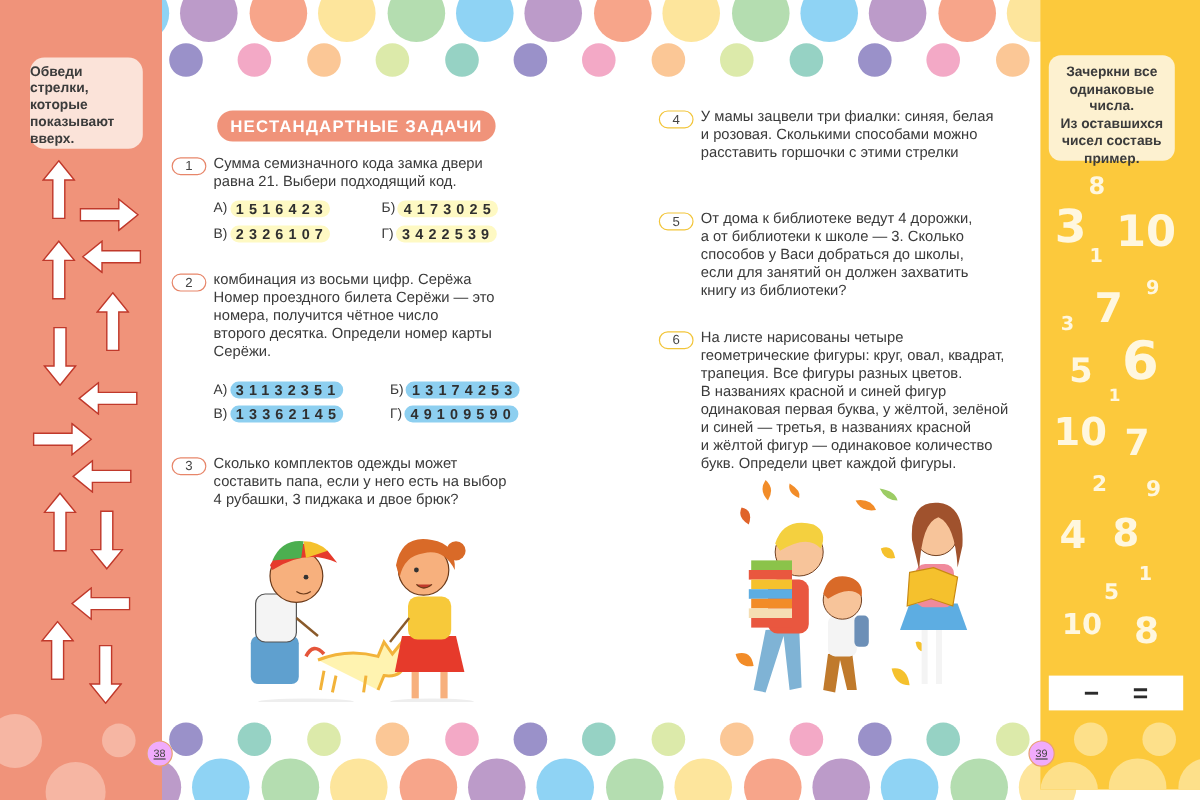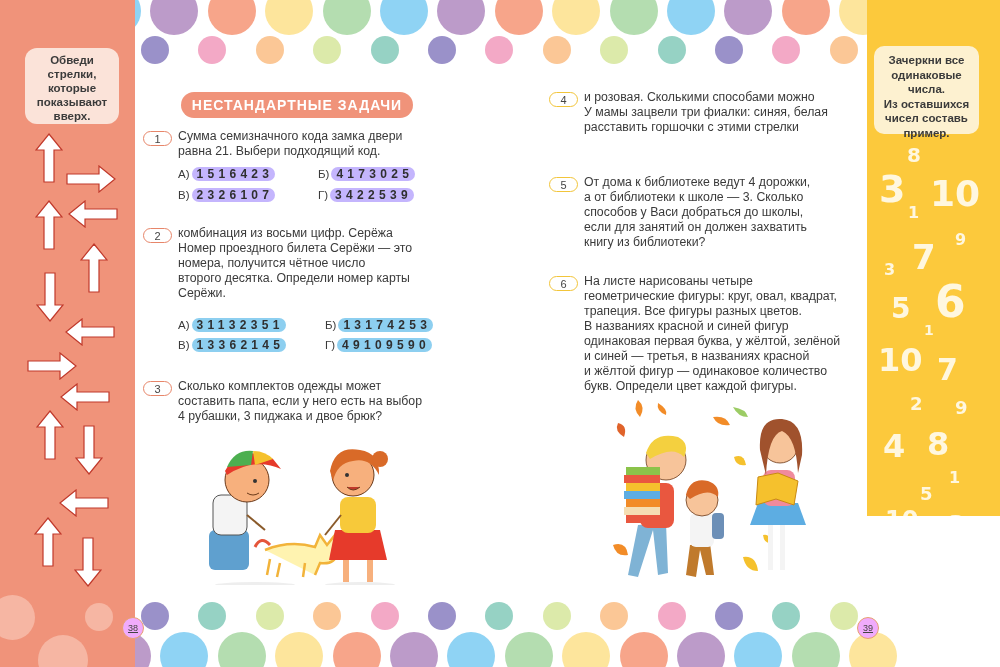--- a/index.html
+++ b/index.html
@@ -4,25 +4,25 @@
 <style>
   * { box-sizing: border-box; margin: 0; padding: 0; }
   html, body { width: 1000px; height: 667px; overflow: hidden; background: #ffffff; }
   body { position: relative; font-family: "Liberation Sans", "DejaVu Sans", sans-serif; color: #3a3a3a; }
 
   .dot { position: absolute; border-radius: 50%; }
 
   
   .left-panel { position: absolute; left: 0; top: 0; width: 135px; height: 667px; background: #f0937a; overflow: hidden; }
   .left-note { position: absolute; left: 25px; top: 48px; width: 94px; height: 76px; background: #fbe3d9; border-radius: 12px;
-    font-weight: bold; font-size: 11.5px; line-height: 14px; text-align: center; color: #3b3b3b; padding-top: 5px; }
+    font-weight: bold; font-size: 11.5px; line-height: 14px; color: #3b3b3b; padding-top: 5px; }
   .arrow { position: absolute; }
 
   
-  .right-panel { position: absolute; left: 867px; top: 0; width: 133px; height: 516px; background: #fcc93c; overflow: hidden; }
+  .right-panel { position: absolute; left: 867px; top: 0; width: 133px; height: 658px; background: #fcc93c; overflow: hidden; }
   .right-note { position: absolute; left: 7px; top: 46px; width: 105px; height: 88px; background: #fdf1d0; border-radius: 10px;
     font-weight: bold; font-size: 11.5px; line-height: 14.5px; text-align: center; color: #3b3b3b; padding-top: 7px; }
   .num { position: absolute; color: #fff7df; font-weight: bold; font-family: "DejaVu Sans", sans-serif; line-height: 1; }
   .answer-box { position: absolute; left: 7px; top: 563px; width: 112px; height: 29px; background: #ffffff;
     font-weight: bold; font-size: 22px; color: #2b2b2b; display: flex; align-items: center; justify-content: center; gap: 28px; }
 
   
   .page-num { position: absolute; width: 22px; height: 22px; border-radius: 50%; background: #f0abfc; border: 1.5px solid #e8a070;
     font-size: 9px; color: #444; display: flex; align-items: center; justify-content: center; z-index: 5; text-decoration: underline; }
 
@@ -34,21 +34,21 @@
   .task-num { position: absolute; left: 0; top: 0; width: 29px; height: 15px; border-radius: 8px; border: 1.5px solid;
     font-size: 11px; display: flex; align-items: center; justify-content: center; color: #444; background: #fff; }
   .task-num.orange { border-color: #e7866a; }
   .task-num.yellow { border-color: #f2c53a; }
   .task-text { position: absolute; left: 35px; top: -2px; font-size: 12.3px; line-height: 15px; color: #3a3a3a; white-space: pre; }
 
   .opt { position: absolute; display: flex; align-items: center; font-size: 11.5px; color: #3a3a3a; }
   .opt-label { margin-right: 2px; }
   .code-pill { height: 14px; border-radius: 7px; font-weight: bold; font-size: 12px; letter-spacing: 4.3px; padding: 0 2px 0 5px;
     display: flex; align-items: center; color: #2f2f2f; }
-  .code-pill.yellow { background: #c4b5fd; }
+  .code-pill.yellow { background: #fef9c3; }
   .code-pill.blue { background: #8dcff0; }
 
   .illus { position: absolute; }
 </style>
 </head>
 <body>
 
 <div id="dots-top">
     <div class="dot" style="left: 93px; top: -13px; width: 48px; height: 48px; background: rgb(143, 211, 244);"></div>
     <div class="dot" style="left: 150.4px; top: -13px; width: 48px; height: 48px; background: rgb(188, 155, 201);"></div>
@@ -283,21 +283,21 @@
   <circle cx="185" cy="24" r="8" fill="#d96a28"></circle>
   <circle cx="152" cy="40" r="2" fill="#333"></circle>
   <path d="M152 52 Q158 58 165 52" stroke="#6b3a1a" fill="#c0392b"></path>
   <line x1="146" y1="80" x2="130" y2="100" stroke="#8a5a2a" stroke-width="2"></line>
   <rect x="148" y="125" width="6" height="22" fill="#f7b07d"></rect>
   <rect x="172" y="125" width="6" height="22" fill="#f7b07d"></rect>
 </svg>
 
 <div class="task" style="left:549px;top:92px;">
   <div class="task-num yellow">4</div>
-  <div class="task-text"><div>и розовая. Сколькими способами можно</div><div>У мамы зацвели три фиалки: синяя, белая</div><div>расставить горшочки с этими стрелки</div></div>
+  <div class="task-text"><div>У мамы зацвели три фиалки: синяя, белая</div><div>и розовая. Сколькими способами можно</div><div>расставить горшочки с этими стрелки</div></div>
 </div>
 
 <div class="task" style="left:549px;top:177px;">
   <div class="task-num yellow">5</div>
   <div class="task-text"><div>От дома к библиотеке ведут 4 дорожки,</div><div>а от библиотеки к школе — 3. Сколько</div><div>способов у Васи добраться до школы,</div><div>если для занятий он должен захватить</div><div>книгу из библиотеки?</div></div>
 </div>
 
 <div class="task" style="left:549px;top:276px;">
   <div class="task-num yellow">6</div>
   <div class="task-text"><div>На листе нарисованы четыре</div><div>геометрические фигуры: круг, овал, квадрат,</div><div>трапеция. Все фигуры разных цветов.</div><div>В названиях красной и синей фигур</div><div>одинаковая первая буква, у жёлтой, зелёной</div><div>и синей — третья, в названиях красной</div><div>и жёлтой фигур — одинаковое количество</div><div>букв. Определи цвет каждой фигуры.</div></div>

